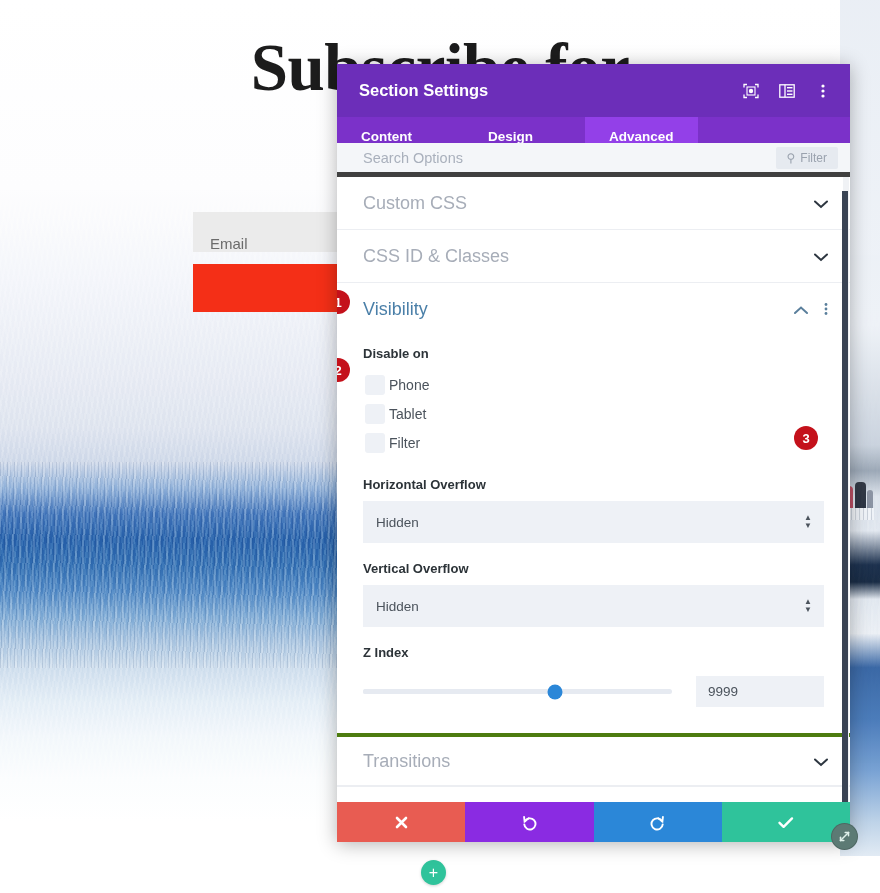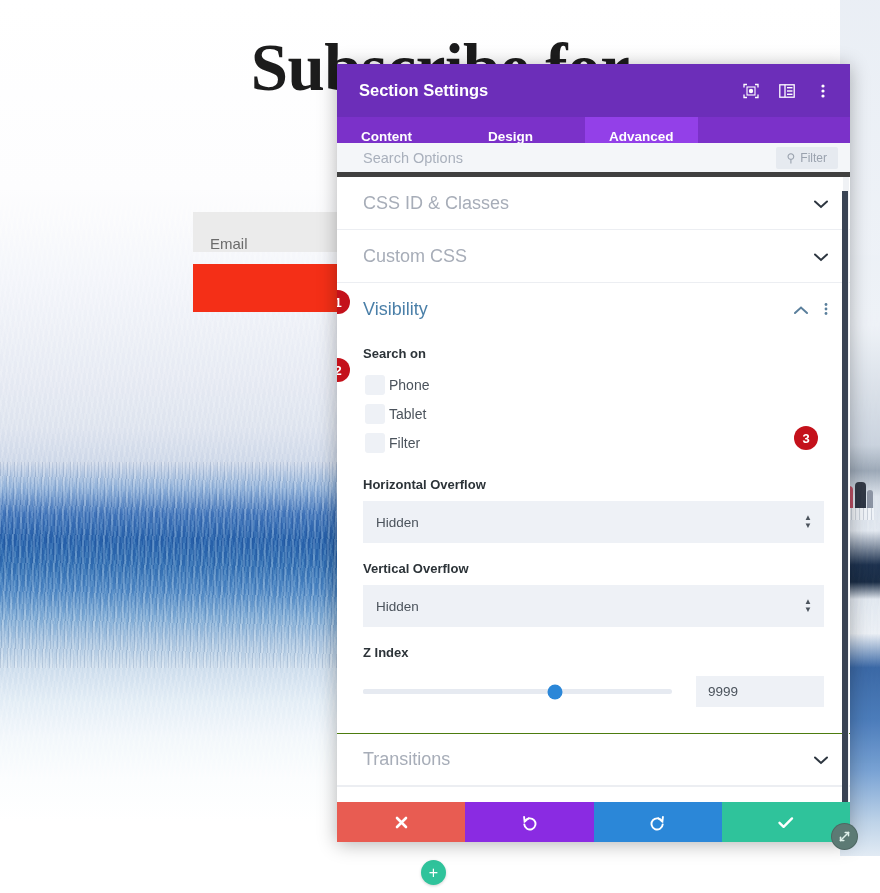--- a/index.html
+++ b/index.html
@@ -354,30 +354,30 @@
     <div class="search-placeholder">Search Options</div>
     <div class="filter-btn">
       <span>⚲</span>
       <span>Filter</span>
     </div>
   </div>
 
   <div class="modal-body">
 
     <div class="acc-row">
-      <div class="acc-title">CSS ID &amp; Classes</div>
+      <div class="acc-title">Custom CSS</div>
       <div class="chev">
         <svg width="14" height="9" viewBox="0 0 14 9" fill="none" stroke="#2d3640" stroke-width="2" stroke-linecap="round">
             <path d="M1 1.5L7 7L13 1.5"></path>
           </svg>
       </div>
     </div>
 
     <div class="acc-row">
-      <div class="acc-title">Custom CSS</div>
+      <div class="acc-title">CSS ID &amp; Classes</div>
       <div class="chev">
         <svg width="14" height="9" viewBox="0 0 14 9" fill="none" stroke="#2d3640" stroke-width="2" stroke-linecap="round">
             <path d="M1 1.5L7 7L13 1.5"></path>
           </svg>
       </div>
     </div>
 
     <div class="acc-row" style="border-bottom:none;">
       <div class="acc-title open">Visibility</div>
       <div class="chev">
@@ -389,21 +389,21 @@
         <svg width="4" height="14" viewBox="0 0 4 14">
           <circle cx="2" cy="2.5" r="1.4" fill="#5a7f9c"></circle>
           <circle cx="2" cy="7" r="1.4" fill="#5a7f9c"></circle>
           <circle cx="2" cy="11.5" r="1.4" fill="#5a7f9c"></circle>
         </svg>
       </div>
     </div>
 
     <div class="section-body">
 
-      <div class="field-label">Search on</div>
+      <div class="field-label">Disable on</div>
       <div class="check-list">
         <div class="check-row">
           <div class="checkbox"></div>
           <div class="check-label">Phone</div>
         </div>
         <div class="check-row">
           <div class="checkbox"></div>
           <div class="check-label">Tablet</div>
         </div>
         <div class="check-row">
@@ -445,21 +445,21 @@
             <span>9999</span>
           </div>
         </div>
       </div>
 
       <div class="badge" id="badge1">1</div>
       <div class="badge" id="badge2">2</div>
       <div class="badge" id="badge3">3</div>
     </div>
 
-    <div class="acc-row" style="border-top:1px solid #4d7c0f;">
+    <div class="acc-row" style="border-top:4px solid #4d7c0f;">
       <div class="acc-title">Transitions</div>
       <div class="chev">
         <svg width="14" height="9" viewBox="0 0 14 9" fill="none" stroke="#2d3640" stroke-width="2" stroke-linecap="round">
             <path d="M1 1.5L7 7L13 1.5"></path>
           </svg>
       </div>
     </div>
 
     <div class="help-row">
       <div class="help-icon">?</div>

